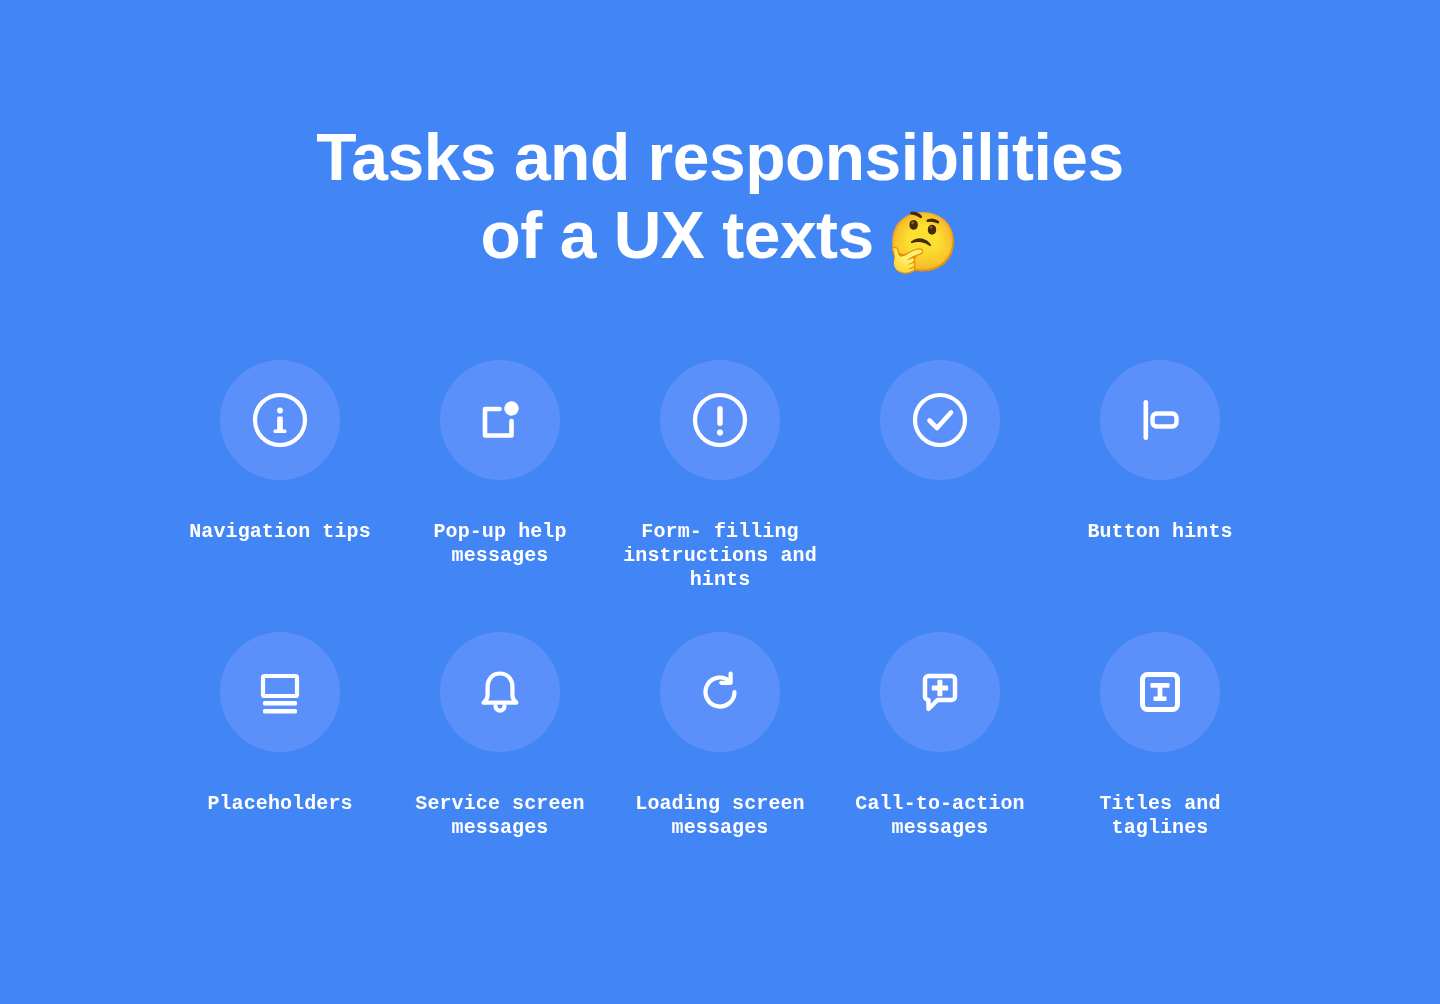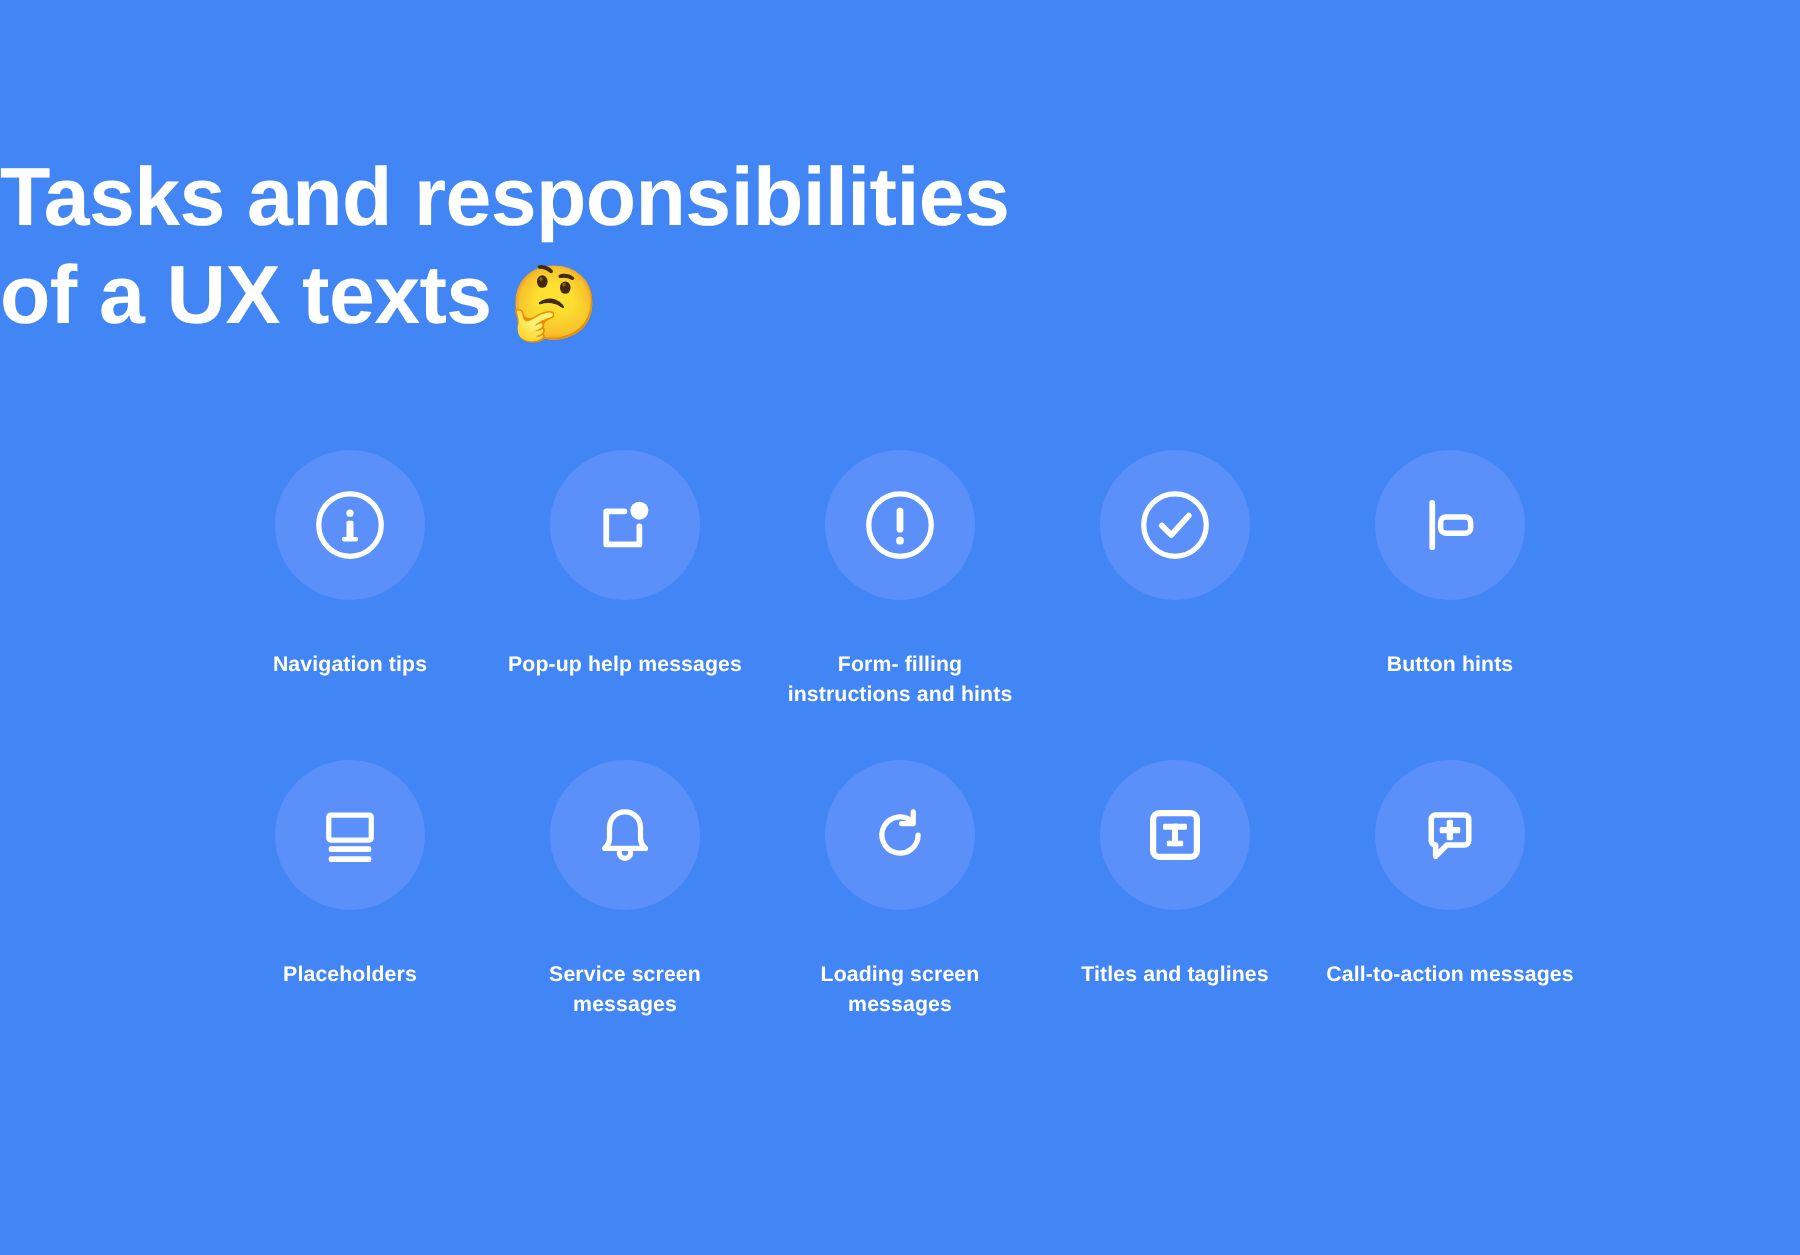--- a/index.html
+++ b/index.html
@@ -23,20 +23,21 @@
     background: #4285f4;
     box-sizing: border-box;
   }
 
   
   .title-block {
     position: absolute;
     top: 118px;
     left: 0;
     width: 1440px;
+    text-align: center;
   }
   .title-line {
     color: #ffffff;
     font-family: "Liberation Sans", sans-serif;
     font-weight: 700;
     font-size: 66px;
     line-height: 78px;
     letter-spacing: -0.5px;
     white-space: nowrap;
   }
@@ -77,23 +78,23 @@
     flex: none;
   }
   .icon-circle svg {
     display: block;
   }
   .cell-label {
     margin-top: 40px;
     width: 200px;
     text-align: center;
     color: #ffffff;
-    font-family: Liberation Sans, sans-serif;
+    font-family: Liberation Mono, monospace;
     font-weight: 700;
-    font-size: 17px;
+    font-size: 20px;
     line-height: 24px;
     letter-spacing: 0.1px;
   }
 
   .row-gap-spacer {
     grid-column: 1 / -1;
     height: 0px;
   }
 </style>
 </head>
@@ -189,34 +190,34 @@
           <path d="M44.5 30a14.5 14.5 0 1 1-4.3-10.3" stroke="#ffffff" stroke-width="4.2" stroke-linecap="round"></path>
           <path d="M40.6 11.5v9.3h-9.3" stroke="#ffffff" stroke-width="4.2" stroke-linecap="round" stroke-linejoin="round"></path>
         </svg>
       </div>
       <div class="cell-label" style="color: rgb(255, 255, 255);">Loading screen messages</div>
     </div>
 
     <div class="cell" style="margin-top:40px;">
       <div class="icon-circle" style="background: rgb(91, 144, 251);">
         <svg width="60" height="60" viewBox="0 0 60 60" fill="none" aria-hidden="true">
+          <path d="M15 17.5a3.5 3.5 0 0 1 3.5-3.5h23a3.5 3.5 0 0 1 3.5 3.5v17a3.5 3.5 0 0 1-3.5 3.5H27.5l-9 9v-9h-0A3.5 3.5 0 0 1 15 34.5v-17Z" stroke="#ffffff" stroke-width="4.4" stroke-linejoin="round"></path>
+          <rect x="27.4" y="17.8" width="5" height="16.4" rx="1.2" fill="#ffffff"></rect>
+          <rect x="21.8" y="23.5" width="16.4" height="5" rx="1.2" fill="#ffffff"></rect>
+        </svg>
+      </div>
+      <div class="cell-label" style="color: rgb(255, 255, 255);">Call-to-action messages</div>
+    </div>
+
+    <div class="cell" style="margin-top:40px;">
+      <div class="icon-circle" style="background: rgb(91, 144, 251);">
+        <svg width="60" height="60" viewBox="0 0 60 60" fill="none" aria-hidden="true">
           <rect x="12.5" y="12.5" width="35" height="35" rx="5" stroke="#ffffff" stroke-width="5"></rect>
           <rect x="20.5" y="21" width="19" height="4.8" rx="0.8" fill="#ffffff"></rect>
           <rect x="27.6" y="21" width="4.8" height="18" rx="0.8" fill="#ffffff"></rect>
           <rect x="23.5" y="34.6" width="13" height="4.4" rx="0.8" fill="#ffffff"></rect>
         </svg>
       </div>
       <div class="cell-label" style="color: rgb(255, 255, 255);">Titles and taglines</div>
     </div>
 
-    <div class="cell" style="margin-top:40px;">
-      <div class="icon-circle" style="background: rgb(91, 144, 251);">
-        <svg width="60" height="60" viewBox="0 0 60 60" fill="none" aria-hidden="true">
-          <path d="M15 17.5a3.5 3.5 0 0 1 3.5-3.5h23a3.5 3.5 0 0 1 3.5 3.5v17a3.5 3.5 0 0 1-3.5 3.5H27.5l-9 9v-9h-0A3.5 3.5 0 0 1 15 34.5v-17Z" stroke="#ffffff" stroke-width="4.4" stroke-linejoin="round"></path>
-          <rect x="27.4" y="17.8" width="5" height="16.4" rx="1.2" fill="#ffffff"></rect>
-          <rect x="21.8" y="23.5" width="16.4" height="5" rx="1.2" fill="#ffffff"></rect>
-        </svg>
-      </div>
-      <div class="cell-label" style="color: rgb(255, 255, 255);">Call-to-action messages</div>
-    </div>
-
   </div>
 </div>
 
 </body></html>

